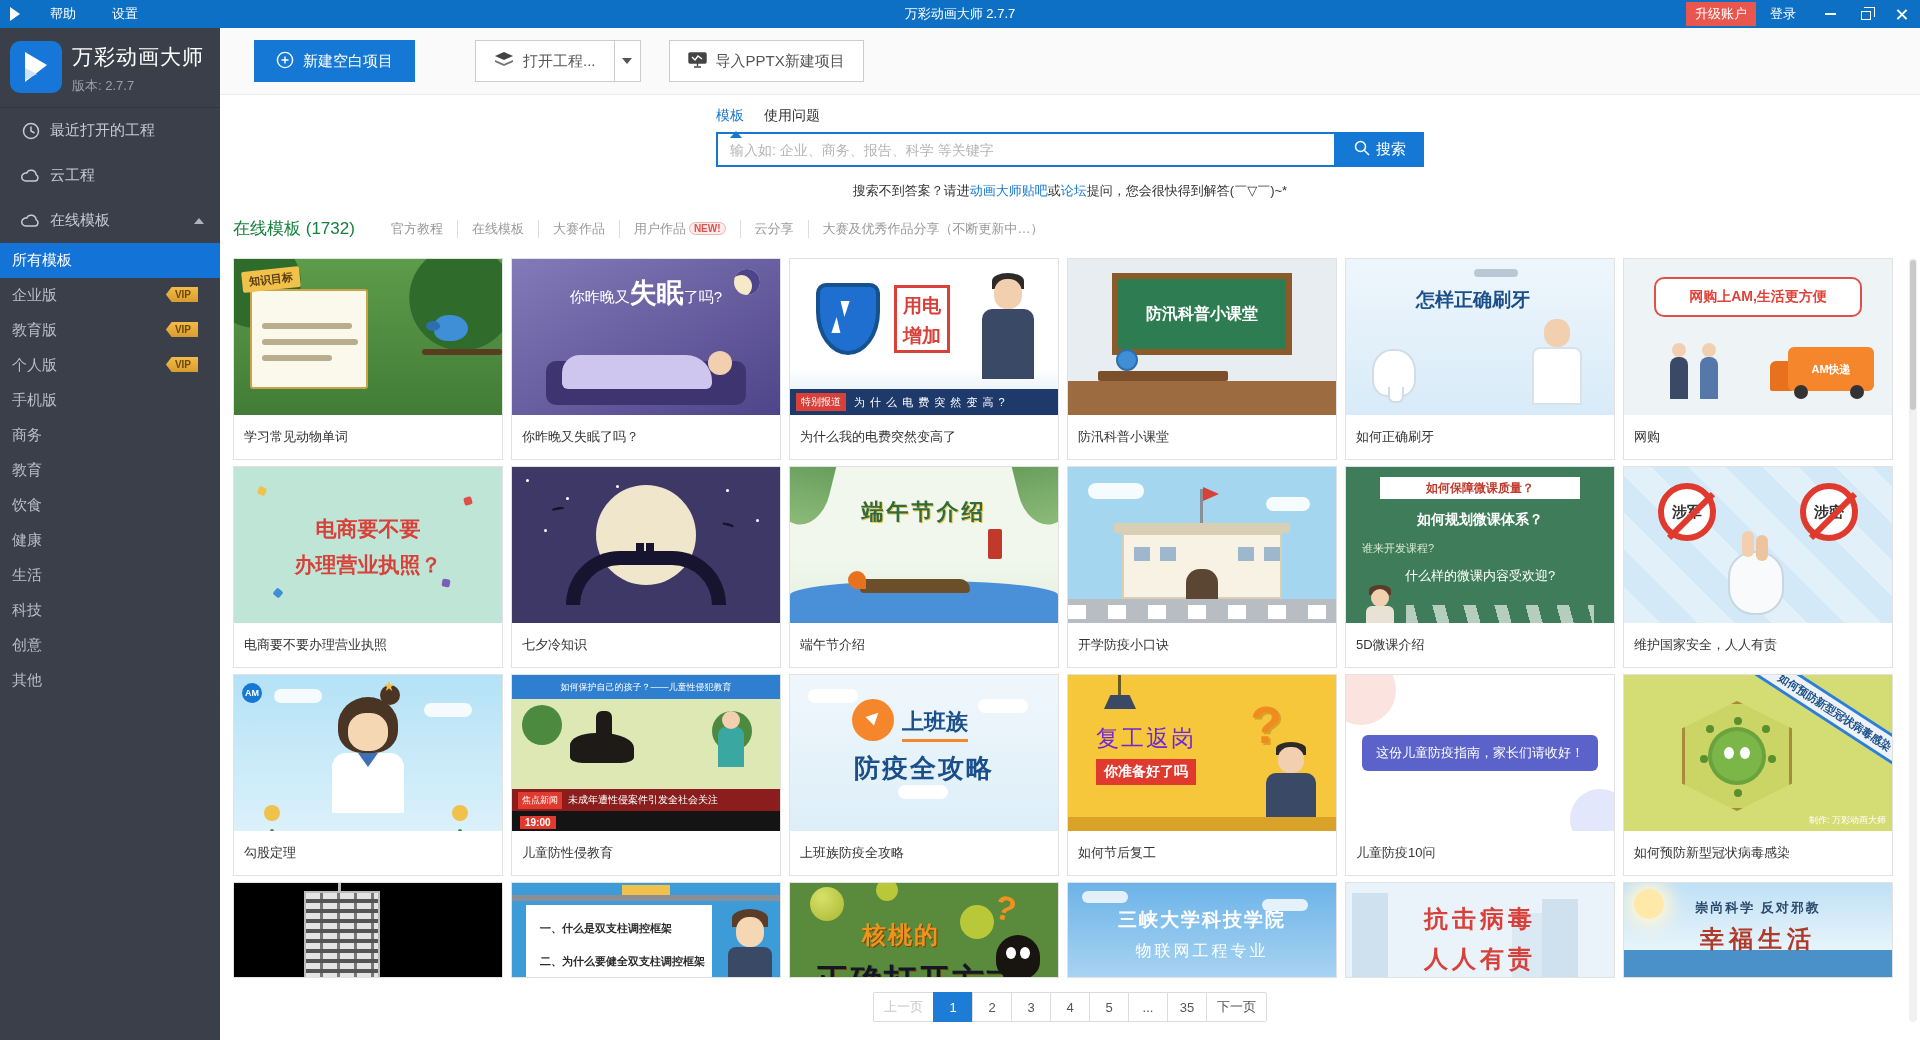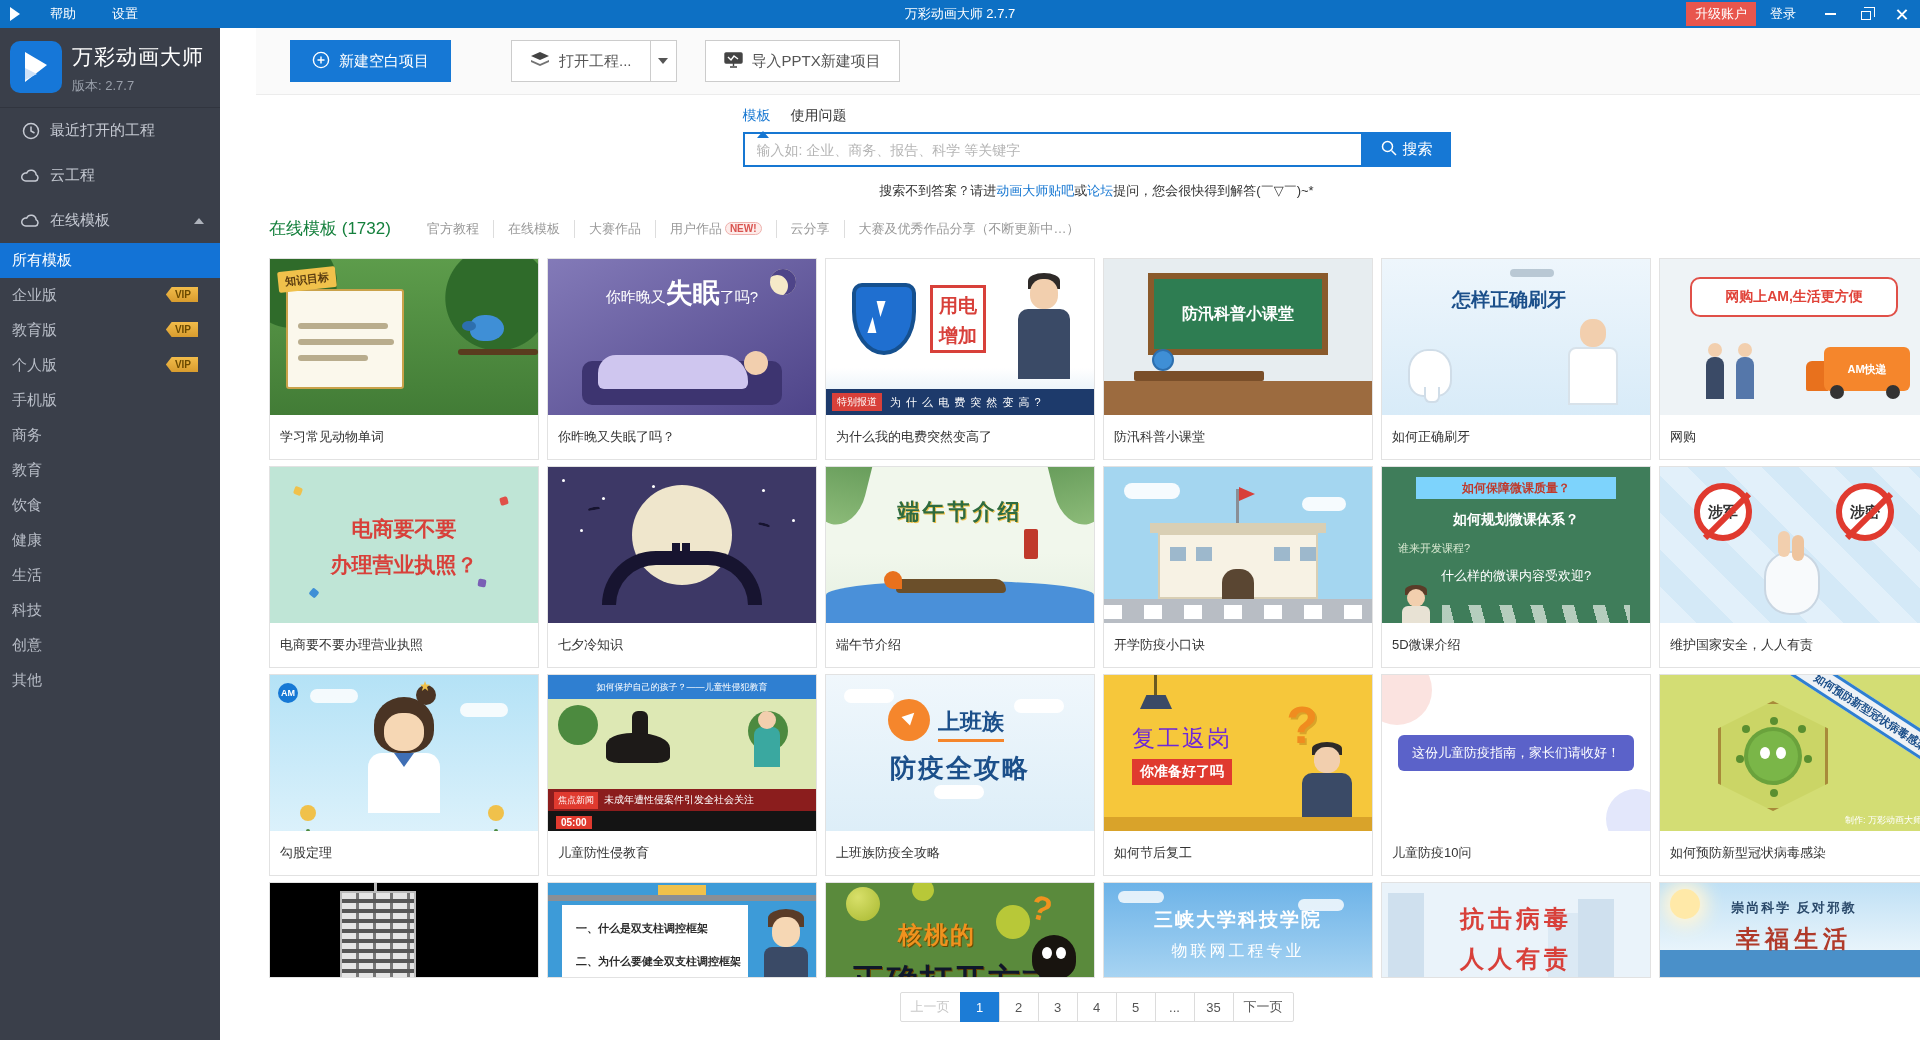--- a/index.html
+++ b/index.html
@@ -20,21 +20,21 @@
   .winbtn { width:36px; height:28px; display:flex; align-items:center; justify-content:center; cursor:pointer; position:relative; }
   .ic-min { width:11px; height:2px; background:#fff; }
   .ic-restore { width:10px; height:9px; border:1.5px solid #fff; position:relative; margin-top:2px; }
   .ic-restore::before { content:""; position:absolute; left:2px; top:-5px; width:10px; height:9px;
     border:1.5px solid #fff; border-bottom:none; border-left:none; }
   .ic-close { width:12px; height:12px; position:relative; }
   .ic-close::before,.ic-close::after { content:""; position:absolute; left:5px; top:0; width:2px; height:13px; background:#fff; }
   .ic-close::before { transform:rotate(45deg); } .ic-close::after { transform:rotate(-45deg); }
 
   
-  .app { display:flex; height:1012px;gap:36px; }
+  .app { display:flex; height:1012px; }
 
   
   .sidebar { width:220px; background:#3a3f4a; flex-shrink:0; color:#c6cad3; overflow:hidden; }
   .logo-row { display:flex; align-items:flex-start; padding:13px 12px 12px 10px; border-bottom:1px solid #31353f; }
   .logo-tile { width:52px; height:52px; border-radius:10px; background:#1677d8; position:relative; flex-shrink:0; }
   .logo-tile svg { position:absolute; left:13px; top:11px; }
   .logo-col { margin-left:10px; }
   .app-name { color:#fff; font-size:21px; letter-spacing:1px; margin-top:2px; }
   .app-ver { color:#9aa0ab; font-size:13px; margin-top:6px; }
   .menu-item { height:45px; display:flex; align-items:center; padding-left:21px; font-size:15px; cursor:pointer; position:relative; }
@@ -218,21 +218,21 @@
   .th9 .door { left:118px; bottom:24px; width:32px; height:30px; background:#5a4632; border-radius:14px 14px 0 0; }
   .th9 .win { left:66px; bottom:62px; width:16px; height:14px; background:#9db8cc; box-shadow:26px 0 0 #9db8cc, 104px 0 0 #9db8cc, 130px 0 0 #9db8cc; }
   .th9 .pole { left:132px; bottom:100px; width:3px; height:34px; background:#8a8f96; }
   .th9 .flag { left:135px; bottom:122px; width:0; height:0; border-top:7px solid transparent; border-bottom:7px solid transparent; border-left:16px solid #d8403a; }
   .th9 .road { left:0; right:0; bottom:0; height:24px; background:#b8bdc4; }
   .th9 .zebra { left:0; right:0; bottom:4px; height:14px;
     background:repeating-linear-gradient(90deg,#fff 0 18px, transparent 18px 40px); }
 
   
   .th10 { background:#3f7d5a; }
-  .th10 .ribbon { left:34px; top:10px; width:200px; height:22px; background:#7dd3fc; color:#c0392b;
+  .th10 .ribbon { left:34px; top:10px; width:200px; height:22px; background:#ffffff; color:#c0392b;
     font-size:12px; font-weight:bold; display:flex; align-items:center; justify-content:center; }
   .th10 .q1 { left:0; right:0; top:44px; text-align:center; color:#fff; font-size:14px; font-weight:bold; }
   .th10 .q2 { left:16px; top:74px; color:#d8e8d0; font-size:11px; }
   .th10 .q3 { left:0; right:0; top:100px; text-align:center; color:#fff; font-size:13px; }
   .th10 .girl { left:20px; bottom:0; width:30px; height:34px; }
   .th10 .ghead { position:absolute; left:5px; top:0; width:18px; height:18px; background:#f2cfae; border-radius:50%; }
   .th10 .ghair { position:absolute; left:3px; top:-4px; width:22px; height:10px; background:#5a3c28; border-radius:50% 50% 0 0; }
   .th10 .gbody { position:absolute; left:0; top:17px; width:28px; height:17px; background:#e8e2d4; border-radius:6px 6px 0 0; }
   .th10 .zebra { left:60px; right:20px; bottom:0; height:18px;
     background:repeating-linear-gradient(75deg,#e8f0e8 0 12px, transparent 12px 30px); opacity:.7; }
@@ -747,21 +747,21 @@
           <div class="t top">如何保护自己的孩子？——儿童性侵犯教育</div>
           <span class="t tree"></span>
           <span class="t knight"></span>
           <span class="t horse"></span>
           <span class="t girl"></span>
           <div class="t news">
             <span class="ntag">焦点新闻</span>
             <span class="ntxt">未成年遭性侵案件引发全社会关注</span>
           </div>
           <span class="t bbar"></span>
-          <span class="t time">05:00</span>
+          <span class="t time">19:00</span>
         </div>
         <div class="card-title">儿童防性侵教育</div>
       </div>
 
       <div class="card">
         <div class="thumb th14">
           <span class="t cl"></span>
           <span class="t circ"></span>
             <span class="t arrow"></span>
           <span class="t t1">上班族</span>

